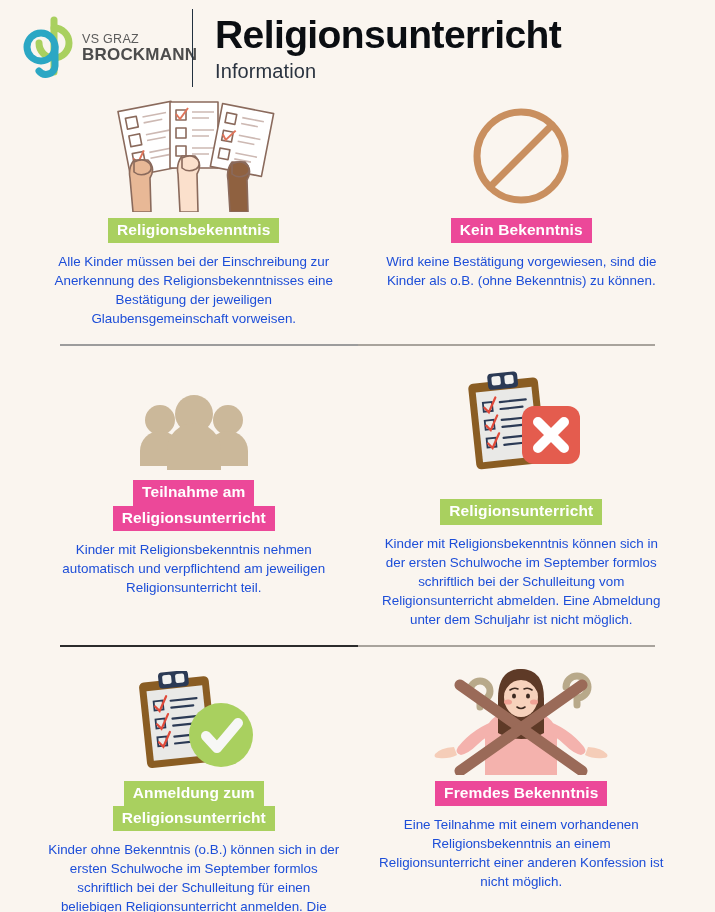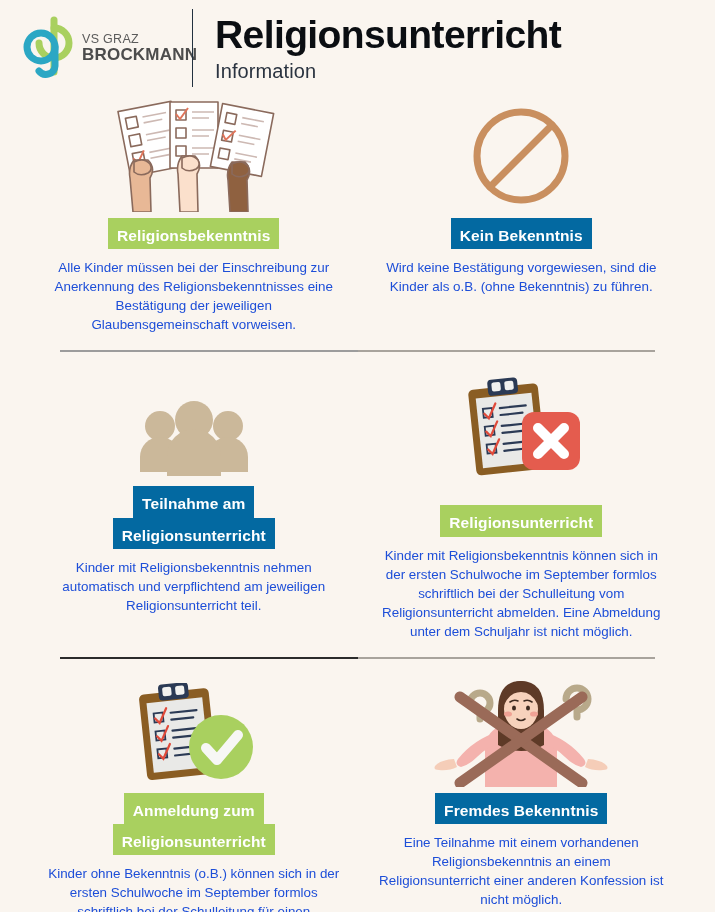--- a/index.html
+++ b/index.html
@@ -91,28 +91,28 @@
     align-items: flex-end;
     justify-content: center;
     margin-bottom: 6px;
   }
   .badge-wrap {
     line-height: 1.18;
     margin-bottom: 9px;
   }
   .badge {
     display: inline-block;
-    padding: 9px 9px 4px 9px;
+    padding: 3px 9px 4px 9px;
     font-size: 15.5px;
     font-weight: bold;
     color: #ffffff;
     letter-spacing: 0.1px;
   }
   .badge.green { background: #a9d05f; }
-  .badge.teal  { background: #0369a1; }
+  .badge.teal  { background: #ec4899; }
   .body-text {
     font-size: 13.4px;
     line-height: 1.42;
     color: #1d4ed8;
     padding: 0 4px;
   }
   .divider {
     height: 2px;
     margin: 16px 30px 16px 30px;
     display: flex;
@@ -212,21 +212,21 @@
     <div class="cell">
       <div class="art">
         <svg width="112" height="112" viewBox="0 0 112 112">
           <circle cx="56" cy="56" r="44" stroke="#c98f5f" stroke-width="7" fill="none"></circle>
           <line x1="25" y1="87" x2="87" y2="25" stroke="#c98f5f" stroke-width="7" stroke-linecap="round"></line>
         </svg>
       </div>
       <div class="badge-wrap">
         <span class="badge teal">Kein Bekenntnis</span>
       </div>
-      <div class="body-text">Wird keine Bestätigung vorgewiesen, sind die Kinder als o.B. (ohne Bekenntnis) zu führen.</div>
+      <div class="body-text">Wird keine Bestätigung vorgewiesen, sind die Kinder als o.B. (ohne Bekenntnis) zu können.</div>
     </div>
 
   </div>
 
   <div class="divider">
     <span class="half-a"></span>
     <span class="half-b"></span>
   </div>
 
   <div class="row">

